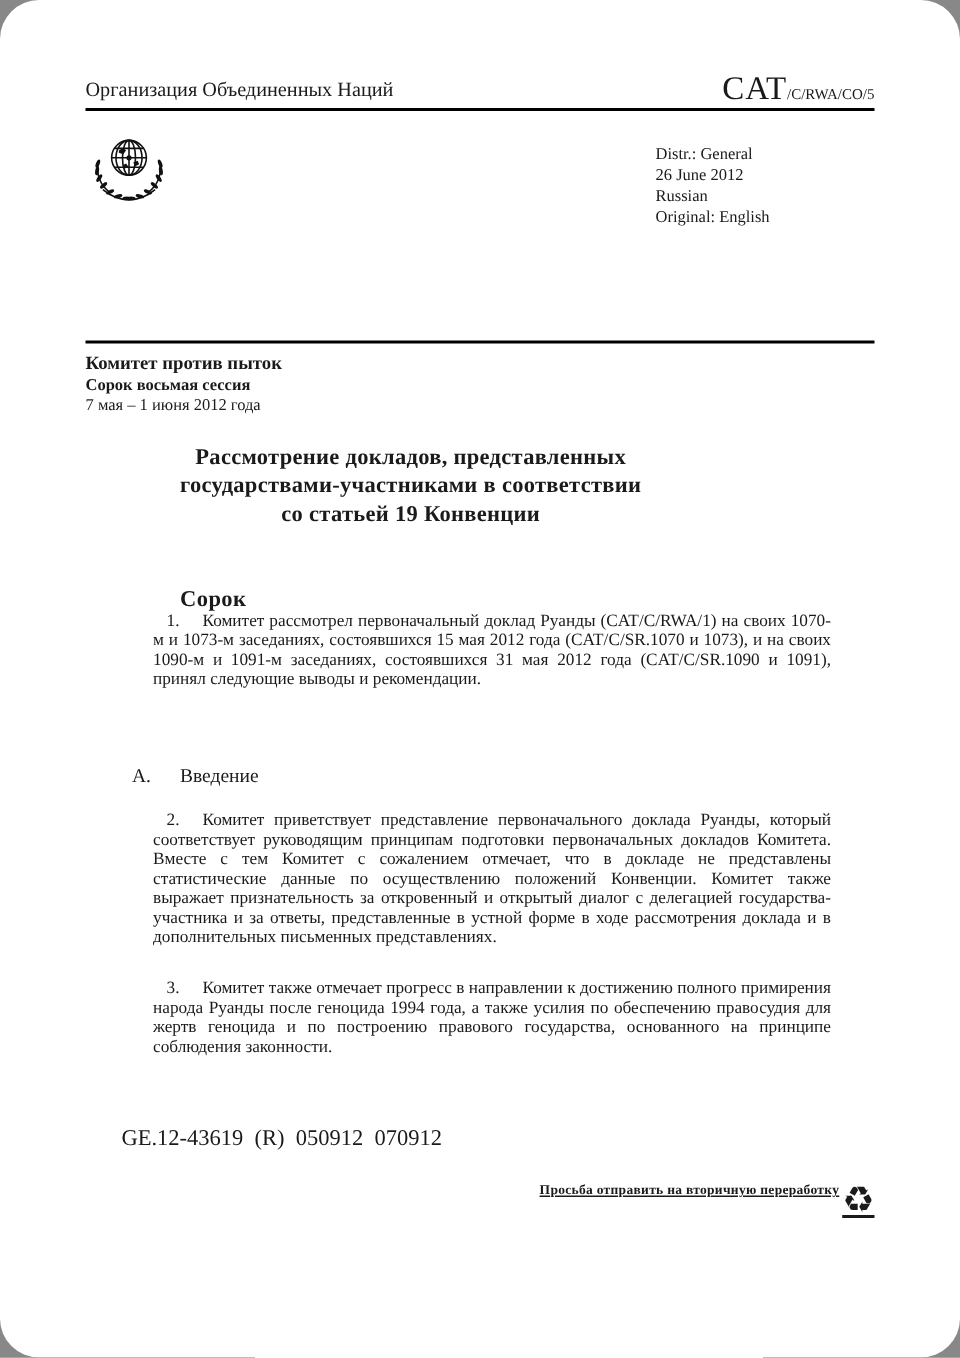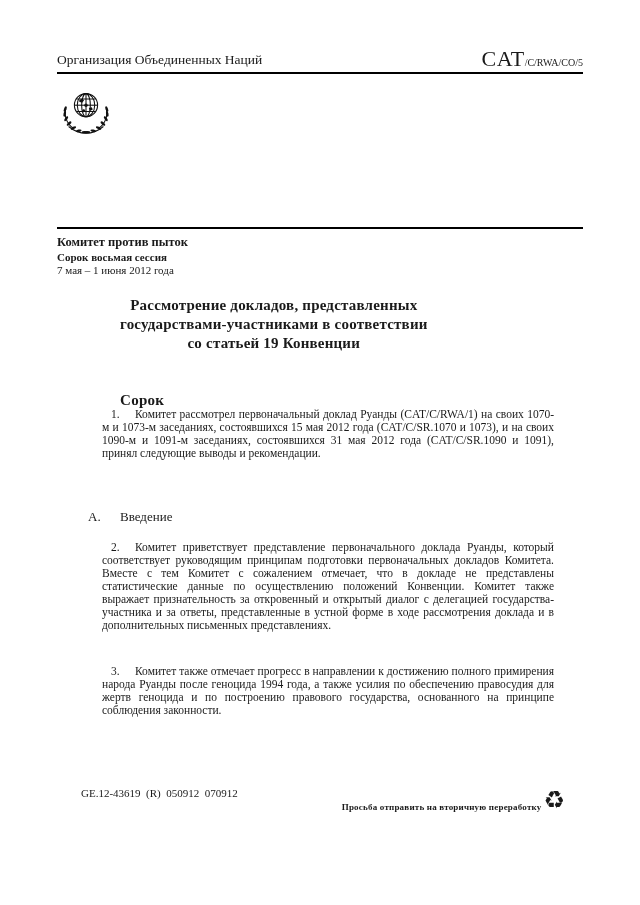--- a/index.html
+++ b/index.html
@@ -4,20 +4,21 @@
 <style>
   html,body{margin:0;padding:0;background:#888;}
   .page{
     position:relative;
     width:640px;height:905px;
     margin:0 auto;
     background:#fff;
     font-family:"Liberation Serif","DejaVu Serif",serif;
     color:#1a1a1a;
     overflow:hidden;
+    border-radius:26px;
   }
   .abs{position:absolute;}
   
   .org-name{top:52px;left:57px;font-size:13.5px;}
   .doc-symbol{top:46px;left:57px;width:526px;text-align:right;}
   .doc-symbol .big{font-size:22px;letter-spacing:.5px;}
   .doc-symbol .small{font-size:10px;}
   .rule{left:57px;width:526px;height:2px;background:#000;}
   .rule1{top:72px;}
   .rule2{top:227px;height:2px;}
@@ -43,29 +44,29 @@
   .subheading{top:366px;left:120px;font-size:12.5px;font-weight:bold;letter-spacing:.2px;}
   .country{top:392px;left:120px;font-size:15px;font-weight:bold;letter-spacing:.3px;}
   .body-para{
     left:102px;width:452px;
     font-size:11.5px;line-height:13px;
     text-align:justify;text-indent:9px;
     margin:0;
   }
   .para1{top:408px;}
   .para2{top:541px;}
-  .para3{top:653px;margin-top:12px;}
+  .para3{top:653px;}
   .pnum{display:inline-block;width:24px;text-indent:0;}
   .section-heading{top:509px;left:88px;font-size:13px;font-weight:normal;}
   .section-letter{display:inline-block;width:32px;}
   
-  .footer-code{top:787px;left:57px;font-size:11px;white-space:pre;padding-left:24px;}
+  .footer-code{top:751px;left:57px;font-size:15px;white-space:pre;padding-left:24px;}
   .footer-recycle{
-    top:788px;left:39px;width:526px;
-    display:flex;justify-content:flex-end;align-items:flex-end;
+    top:788px;left:57px;width:526px;
+    display:flex;justify-content:flex-end;align-items:flex-start;text-decoration:underline;
   }
   .recycle-text{font-size:9px;font-weight:bold;letter-spacing:.2px;}
   .recycle-glyph{font-size:24px;line-height:24px;margin-left:2px;font-family:"DejaVu Sans",sans-serif;}
 </style>
 </head>
 <body>
 
 <div class="page">
 
   <div class="abs org-name">Организация Объединенных Наций</div>
@@ -106,20 +107,26 @@
         <ellipse cx="50.5" cy="38" rx="3" ry="1.3" transform="rotate(55 50.5 38)"></ellipse>
         <ellipse cx="47.5" cy="43" rx="3" ry="1.3" transform="rotate(40 47.5 43)"></ellipse>
         <ellipse cx="43" cy="47.5" rx="3" ry="1.3" transform="rotate(25 43 47.5)"></ellipse>
         <ellipse cx="37.5" cy="50.5" rx="3" ry="1.3" transform="rotate(12 37.5 50.5)"></ellipse>
         <ellipse cx="31.5" cy="52" rx="3" ry="1.3"></ellipse>
       </g>
     </svg>
   </div>
 
 
+  <div class="abs distr">
+    <div>Distr.: General</div>
+    <div>26 June 2012</div>
+    <div>Russian</div>
+    <div>Original: English</div>
+  </div>
 
   <div class="abs rule rule2"></div>
 
   <div class="abs committee">Комитет против пыток</div>
   <div class="abs session-name">Сорок восьмая сессия</div>
   <div class="abs session-dates">7 мая – 1 июня 2012 года</div>
 
   <div class="abs main-heading">Рассмотрение докладов, представленных
 государствами-участниками в соответствии
 со статьей 19 Конвенции</div>

